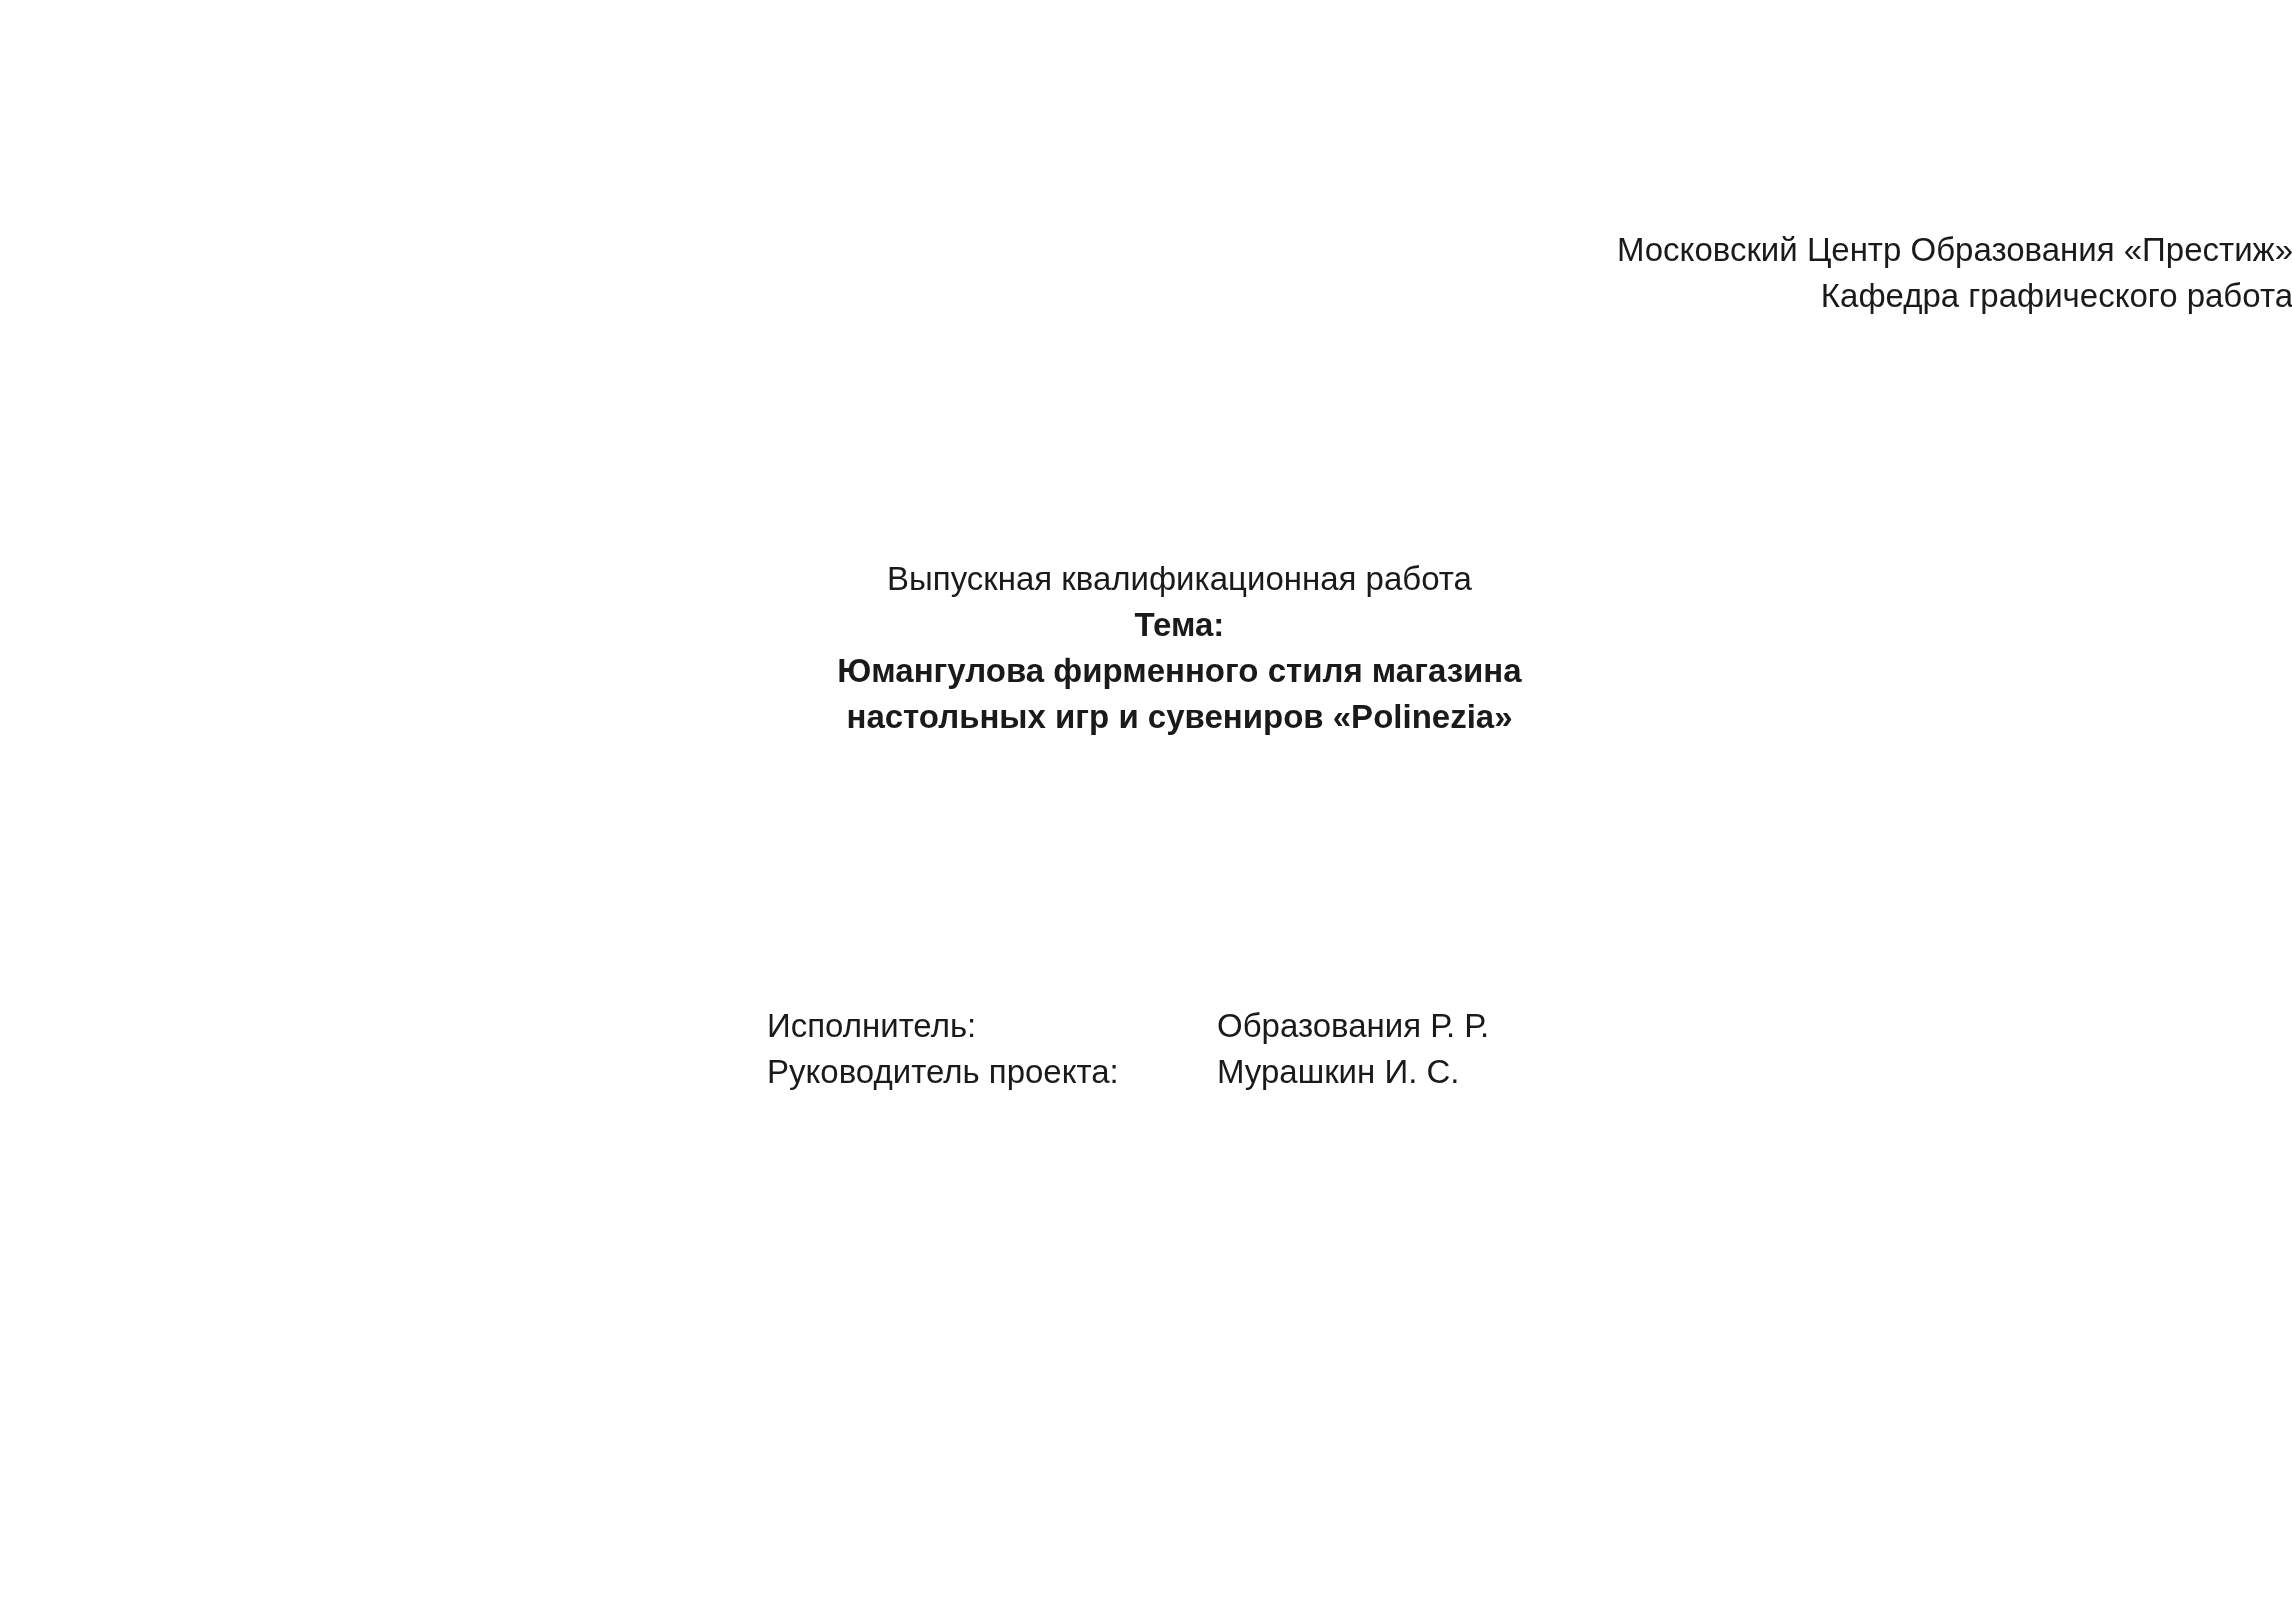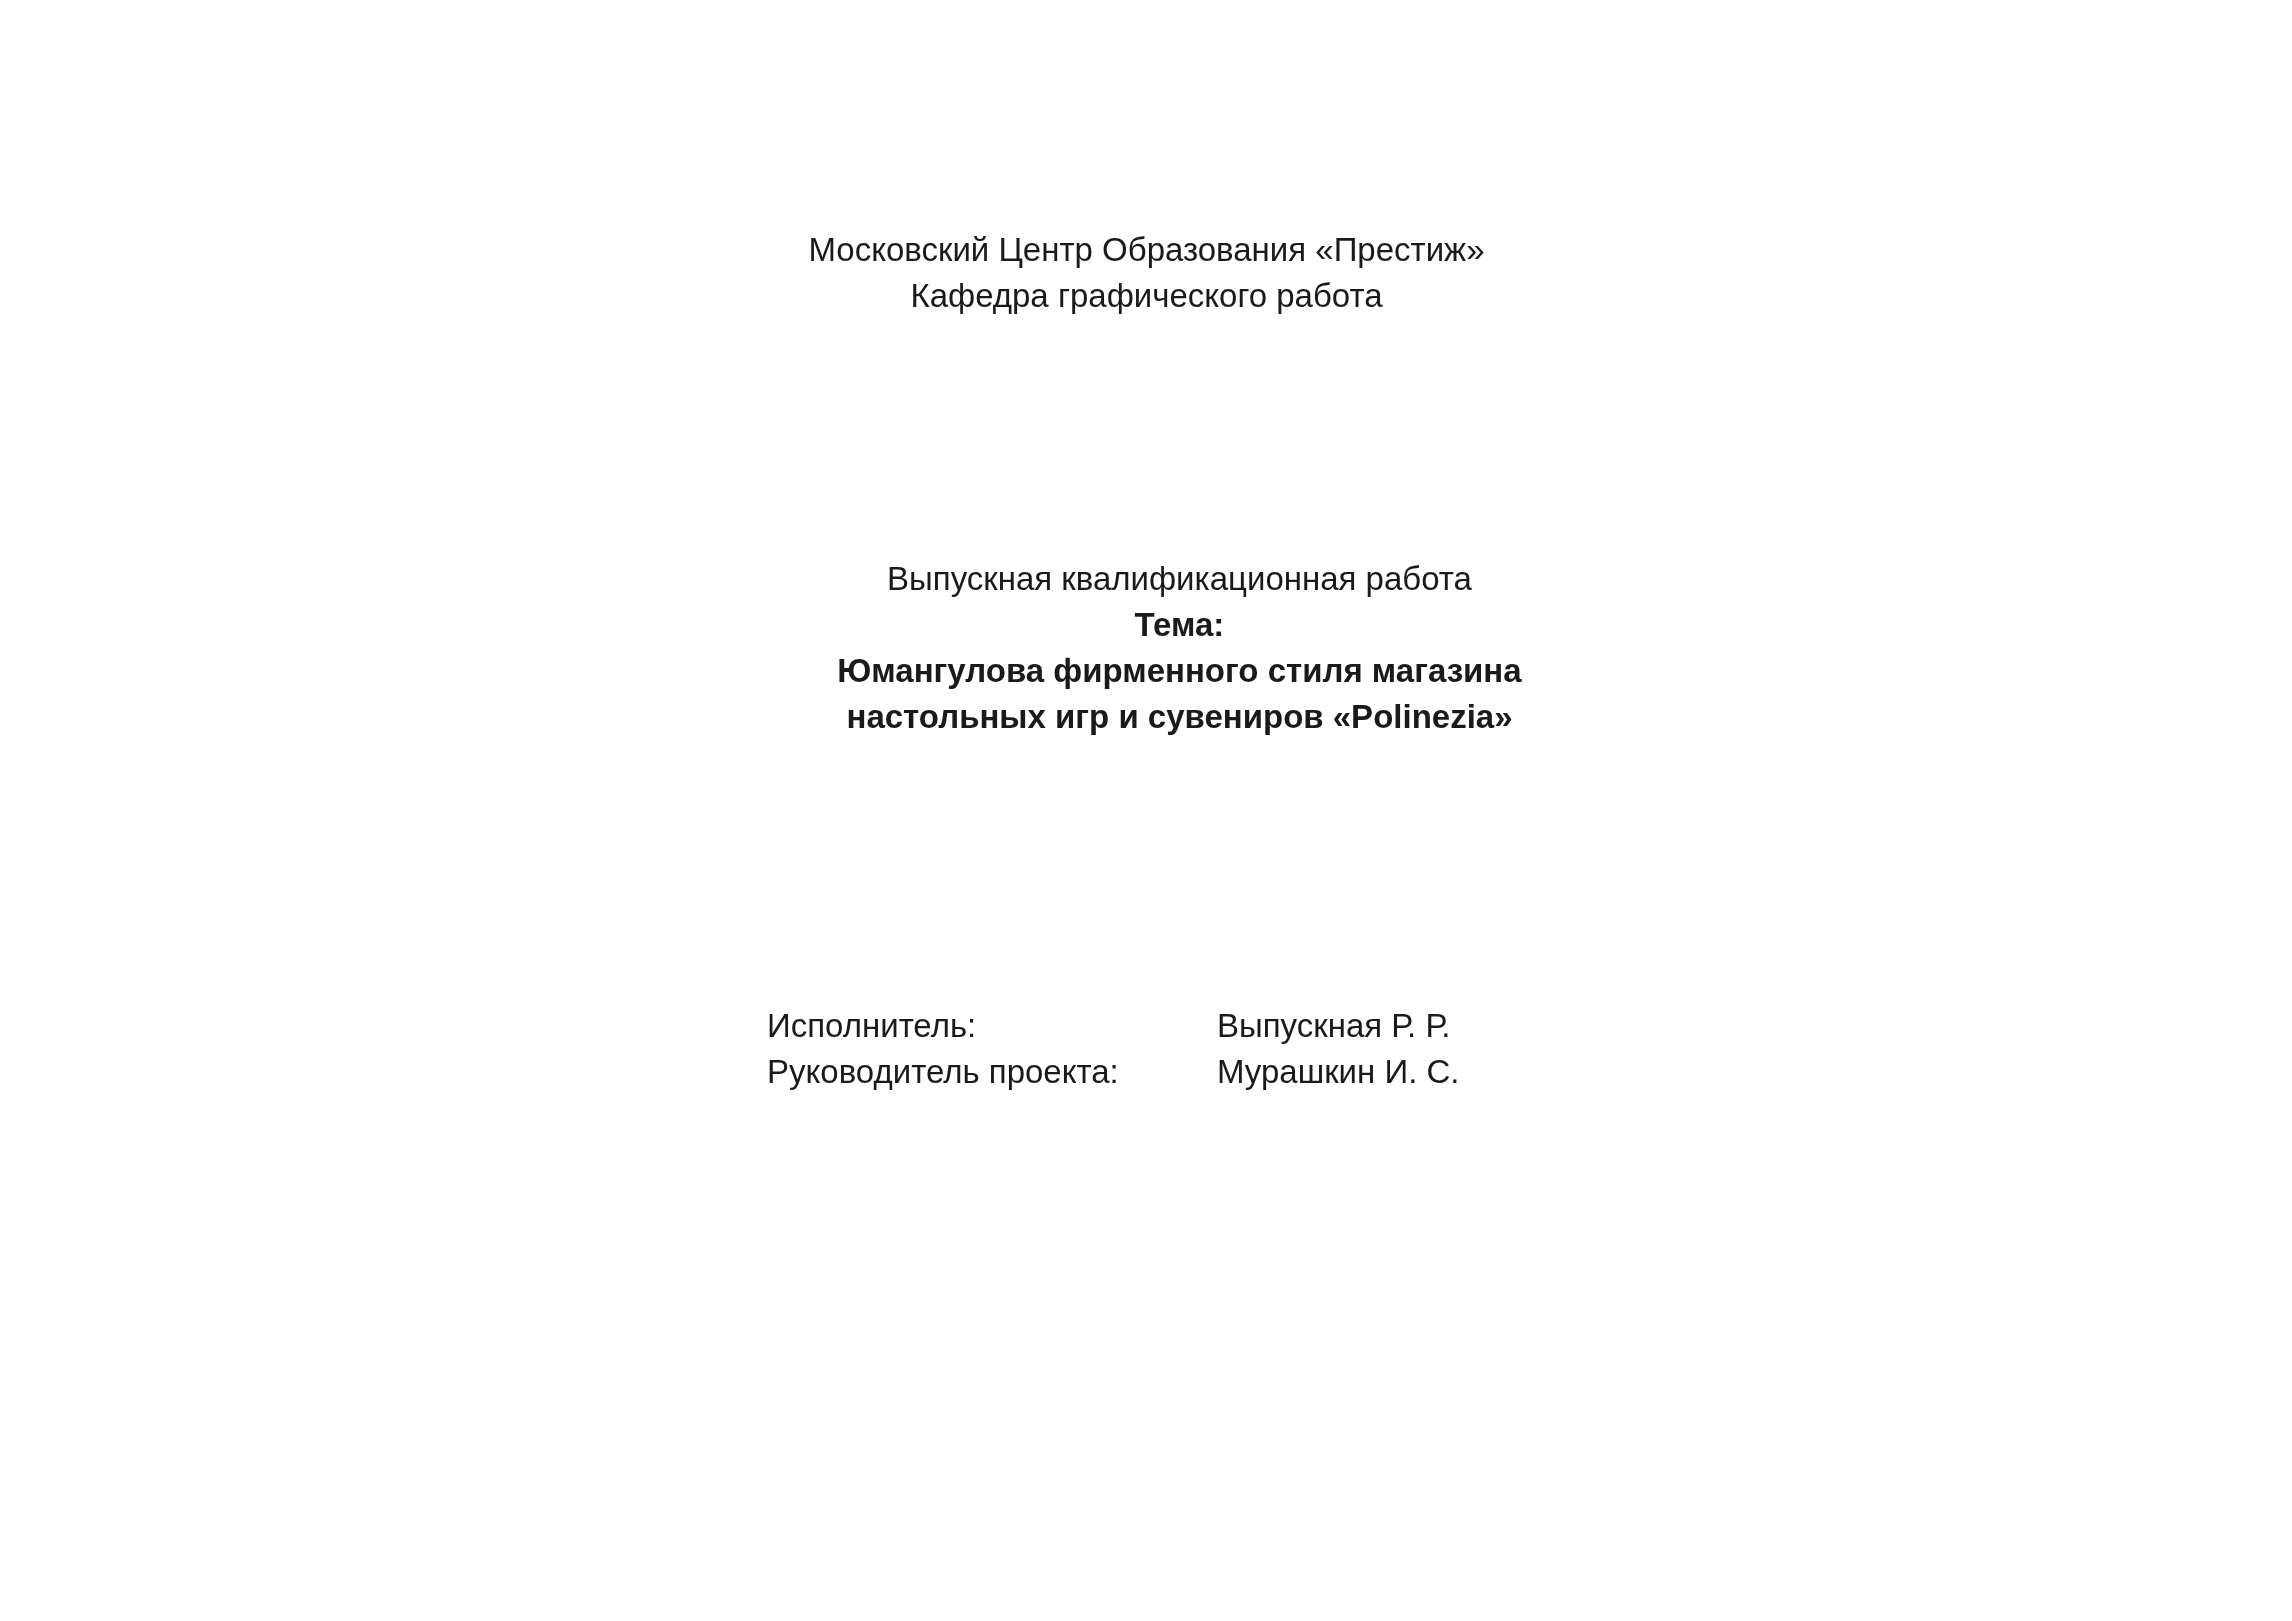--- a/index.html
+++ b/index.html
@@ -23,21 +23,21 @@
     left: 0;
     width: 100%;
     text-align: center;
   }
   .centered-block div {
     white-space: pre;
   }
   .bold {
     font-weight: bold;
   }
-  .header-block { top: 227px; }
+  .header-block { top: 227px; text-align: right; }
   .title-block { top: 556px; padding-left: 33px; }
   .footer-block { top: 1379px; }
   .credits-block {
     position: absolute;
     left: 767px;
     top: 1003px;
   }
   .credit-row {
     display: grid;
     grid-template-columns: 450px auto;
@@ -59,21 +59,21 @@
   <div class="centered-block title-block">
     <div>Выпускная квалификационная работа</div>
     <div class="bold">Тема:</div>
     <div class="bold">Юмангулова фирменного стиля магазина</div>
     <div class="bold">настольных игр и сувениров «Polinezia»</div>
   </div>
 
   <div class="credits-block">
     <div class="credit-row">
       <span>Исполнитель:</span>
-      <span>Выпускная Р. Р.</span>
+      <span>Образования Р. Р.</span>
     </div>
     <div class="credit-row">
       <span>Руководитель проекта:</span>
       <span>Мурашкин И. С.</span>
     </div>
   </div>
 
 
 </div>
 

